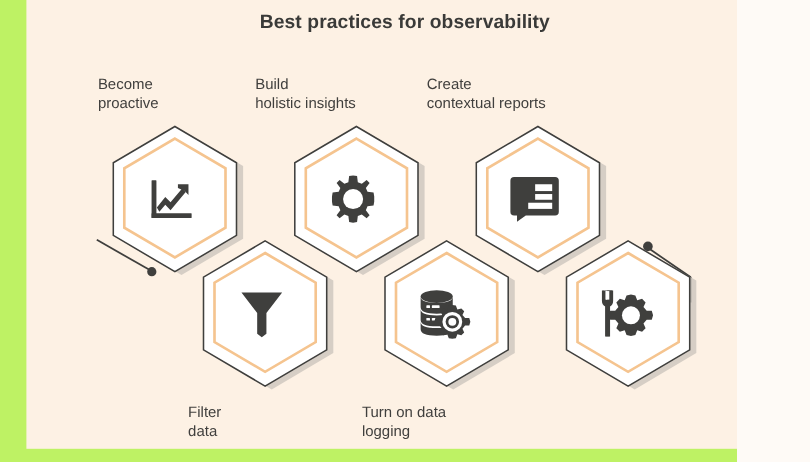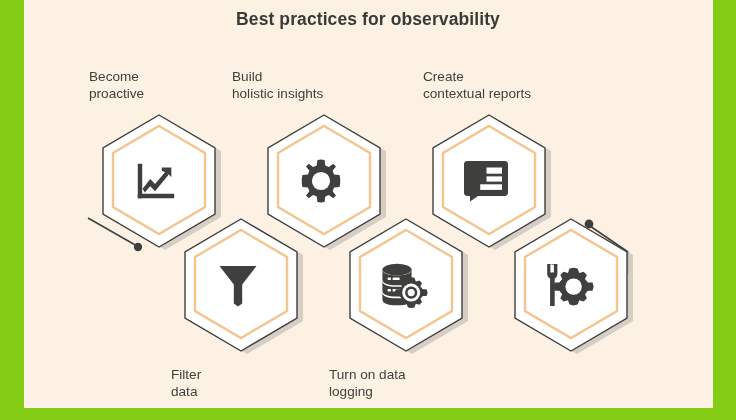--- a/index.html
+++ b/index.html
@@ -2,23 +2,23 @@
 <html><head>
 <meta charset="utf-8">
 <style>
   html, body {
     margin: 0;
     padding: 0;
     background: #fefaf6;
   }
   #stage {
     position: relative;
-    width: 736px;
+    width: 670px;
     height: 420px;
-    background: #84cc16;
+    background: #bef264;
     overflow: hidden;
     font-family: "Liberation Sans", sans-serif;
   }
   #panel {
     position: absolute;
     left: 24px;
     top: 0px;
     width: 689px;
     height: 408px;
     background: #fdf1e4;
@@ -132,21 +132,21 @@
     </svg>
     <div class="icon-layer" style="transform:translate(-3px,-6px);">
       <svg width="50" height="44" viewBox="0 0 50 44">
         <path d="M3 5.4 Q3 2 6.4 2 L43.6 2 Q47 2 47 5.4 L47 33.6 Q47 37 43.6 37 L17 37 L9 42.6 L9 37 L6.4 37 Q3 37 3 33.6 Z" fill="#3f3f3d"></path>
         <rect x="25.5" y="8.5" width="15.5" height="6.2" fill="#ffffff"></rect>
         <rect x="25.5" y="17.4" width="15.5" height="5.2" fill="#ffffff"></rect>
         <rect x="19.2" y="25.3" width="21.8" height="5.6" fill="#ffffff"></rect>
       </svg>
     </div>
   </div>
-  <div class="caption" style="left:423px; top:68px; width:170px;">Create
+  <div class="caption" style="left:388px; top:68px; width:170px;">Create
 contextual reports</div>
 
   <div class="hexwrap" style="left:175px; top:216px;">
     <svg width="132" height="150" viewBox="0 0 132 150">
       <polygon points="72,6 128,39 128,105 72,138 16,105 16,39" fill="#cfc8bf" opacity="0.85"></polygon>
       <polygon points="66,3 122,36 122,102 66,135 10,102 10,36" fill="#ffffff" stroke="#3f3f3d" stroke-width="1.4"></polygon>
       <polygon points="66,14 112,41 112,95 66,122 20,95 20,41" fill="none" stroke="#f5c48f" stroke-width="2.4"></polygon>
     </svg>
     <div class="icon-layer" style="transform:translate(-3px,-6px);">
       <svg width="42" height="46" viewBox="0 0 42 46">

